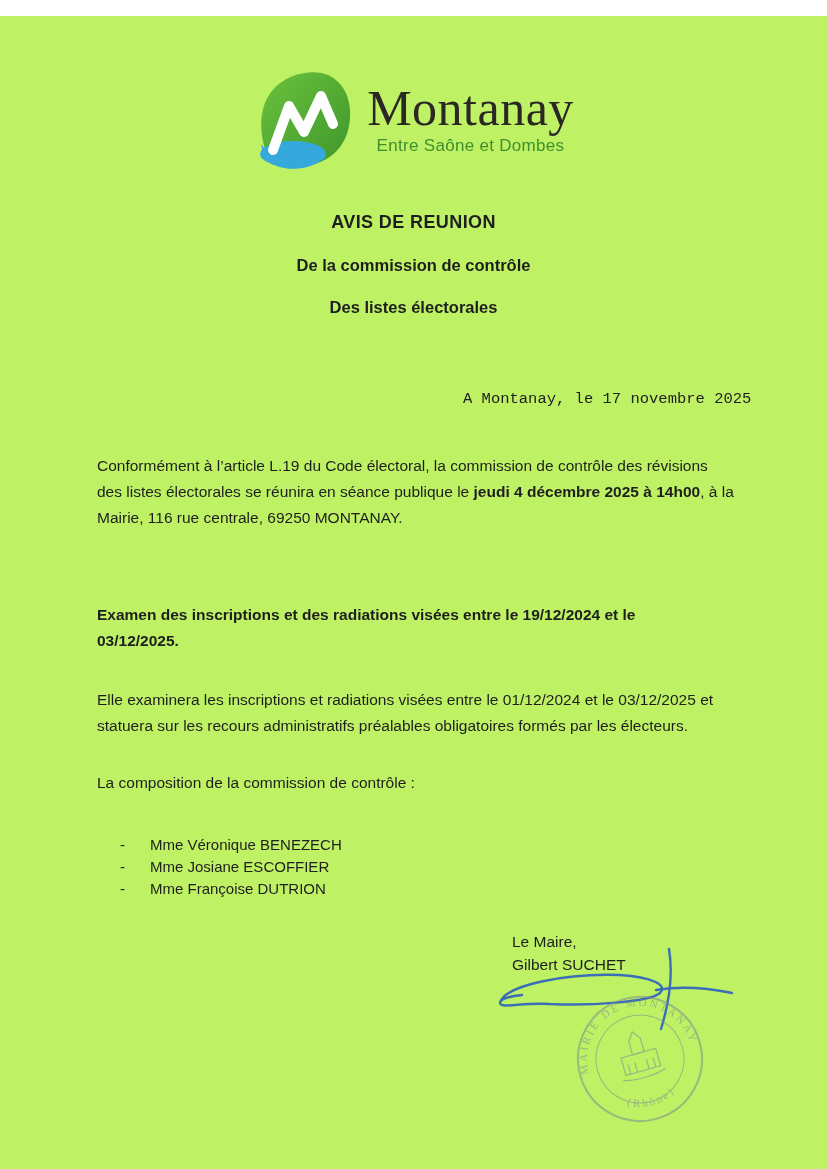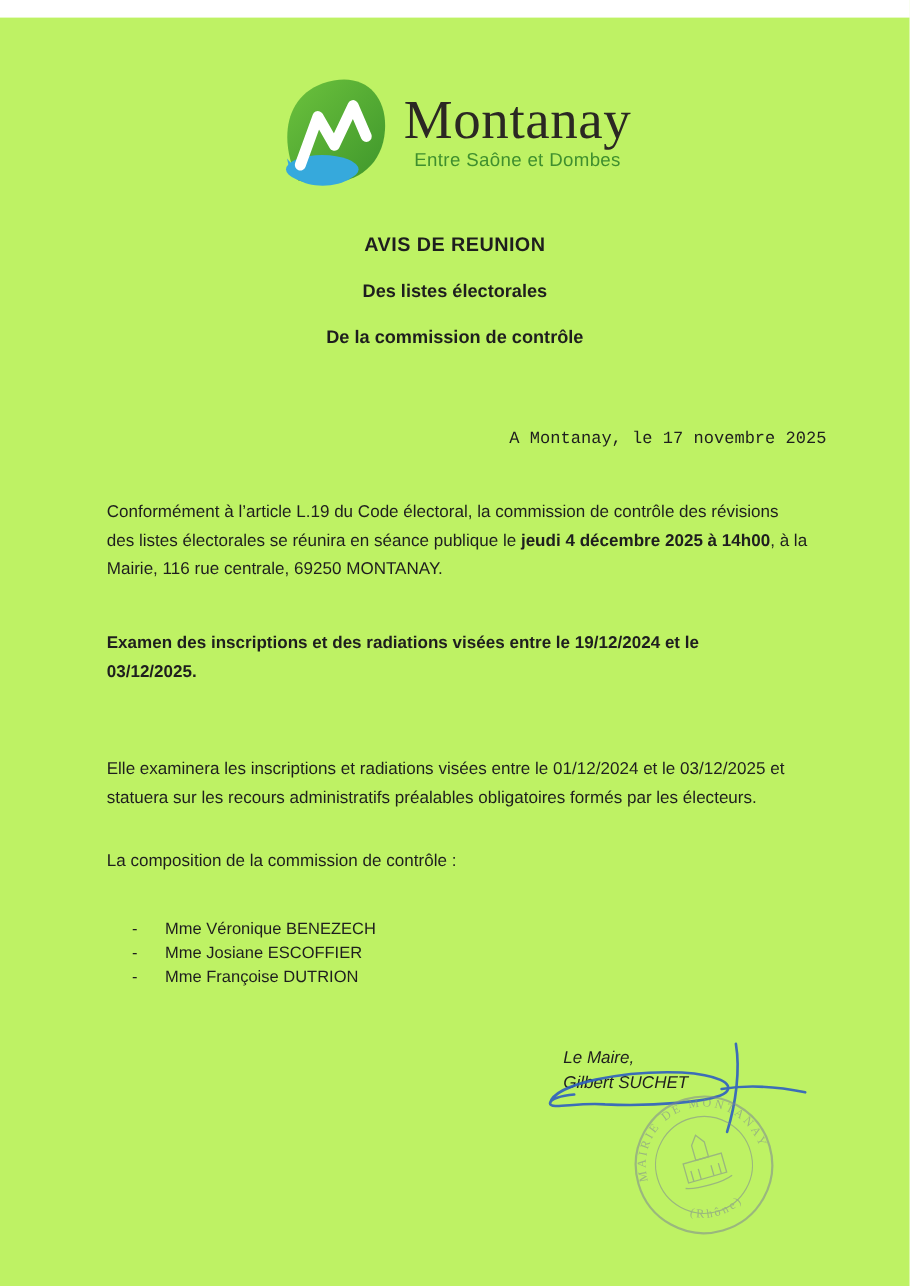--- a/index.html
+++ b/index.html
@@ -30,29 +30,29 @@
   .h-main { font-size:18px; font-weight:bold; letter-spacing:0.4px; margin-bottom:23px; }
   .h-sub  { font-size:16.5px; font-weight:bold; margin-bottom:23px; }
 
   
   .dateline { position:absolute; top:374px; left:463px; font-size:15.5px;font-family:Liberation Mono, monospace; }
 
   
   .para  { position:absolute; left:97px; font-size:15.5px; line-height:26px; }
   .p1    { top:437px; width:637px; }
   .ordre { top:553px; width:500px; }
-  .agenda{ top:556px; width:580px; font-weight:bold; }
+  .agenda{ top:586px; width:580px; font-weight:bold; }
   .p2    { top:671px; width:637px; }
   .compo { top:754px; width:560px; }
 
   .member-list { position:absolute; left:120px; top:818px; font-size:15px; }
   .member-item { display:flex; gap:0; line-height:22px; }
   .member-dash { width:30px; }
 
-  .sign-block { position:absolute; left:512px; top:934px; font-size:15.5px; line-height:23px;font-style:italic; }
+  .sign-block { position:absolute; left:512px; top:914px; font-size:15.5px; line-height:23px; }
 
   .signature-svg { position:absolute; left:482px; top:925px; width:260px; height:95px; }
   .stamp-svg    { position:absolute; left:572px; top:975px; width:136px; height:136px; opacity:0.55; }
   .stamp-text   { font-family:"Liberation Serif", serif; letter-spacing:2.5px; }
 </style>
 </head>
 <body>
 
 <div class="page">
 
@@ -70,22 +70,22 @@
       <path d="M 20 82 L 36 38 L 51 64 L 68 28 L 80 56" fill="none" stroke="#ffffff" stroke-width="10" stroke-linecap="round" stroke-linejoin="round"></path>
     </svg>
     <div class="logo-textcol">
       <div class="logo-name">Montanay</div>
       <div class="logo-tagline">Entre Saône et Dombes</div>
     </div>
   </div>
 
   <div class="headings">
     <div class="h-main">AVIS DE REUNION</div>
+    <div class="h-sub">De la commission de contrôle</div>
     <div class="h-sub">Des listes électorales</div>
-    <div class="h-sub">De la commission de contrôle</div>
   </div>
 
   <div class="dateline">A Montanay, le 17 novembre 2025</div>
 
   <div class="para p1"><span>Conformément à l’article L.19 du Code électoral, la commission de contrôle des révisions des listes électorales se réunira en séance publique le </span><b>jeudi 4 décembre 2025 à 14h00</b><span>, à la Mairie, 116 rue centrale, 69250 MONTANAY.</span></div>
 
   <div class="para agenda">Examen des inscriptions et des radiations visées entre le 19/12/2024 et le 03/12/2025.</div>
 
   <div class="para p2">Elle examinera les inscriptions et radiations visées entre le 01/12/2024 et le 03/12/2025 et statuera sur les recours administratifs préalables obligatoires formés par les électeurs.</div>
 

